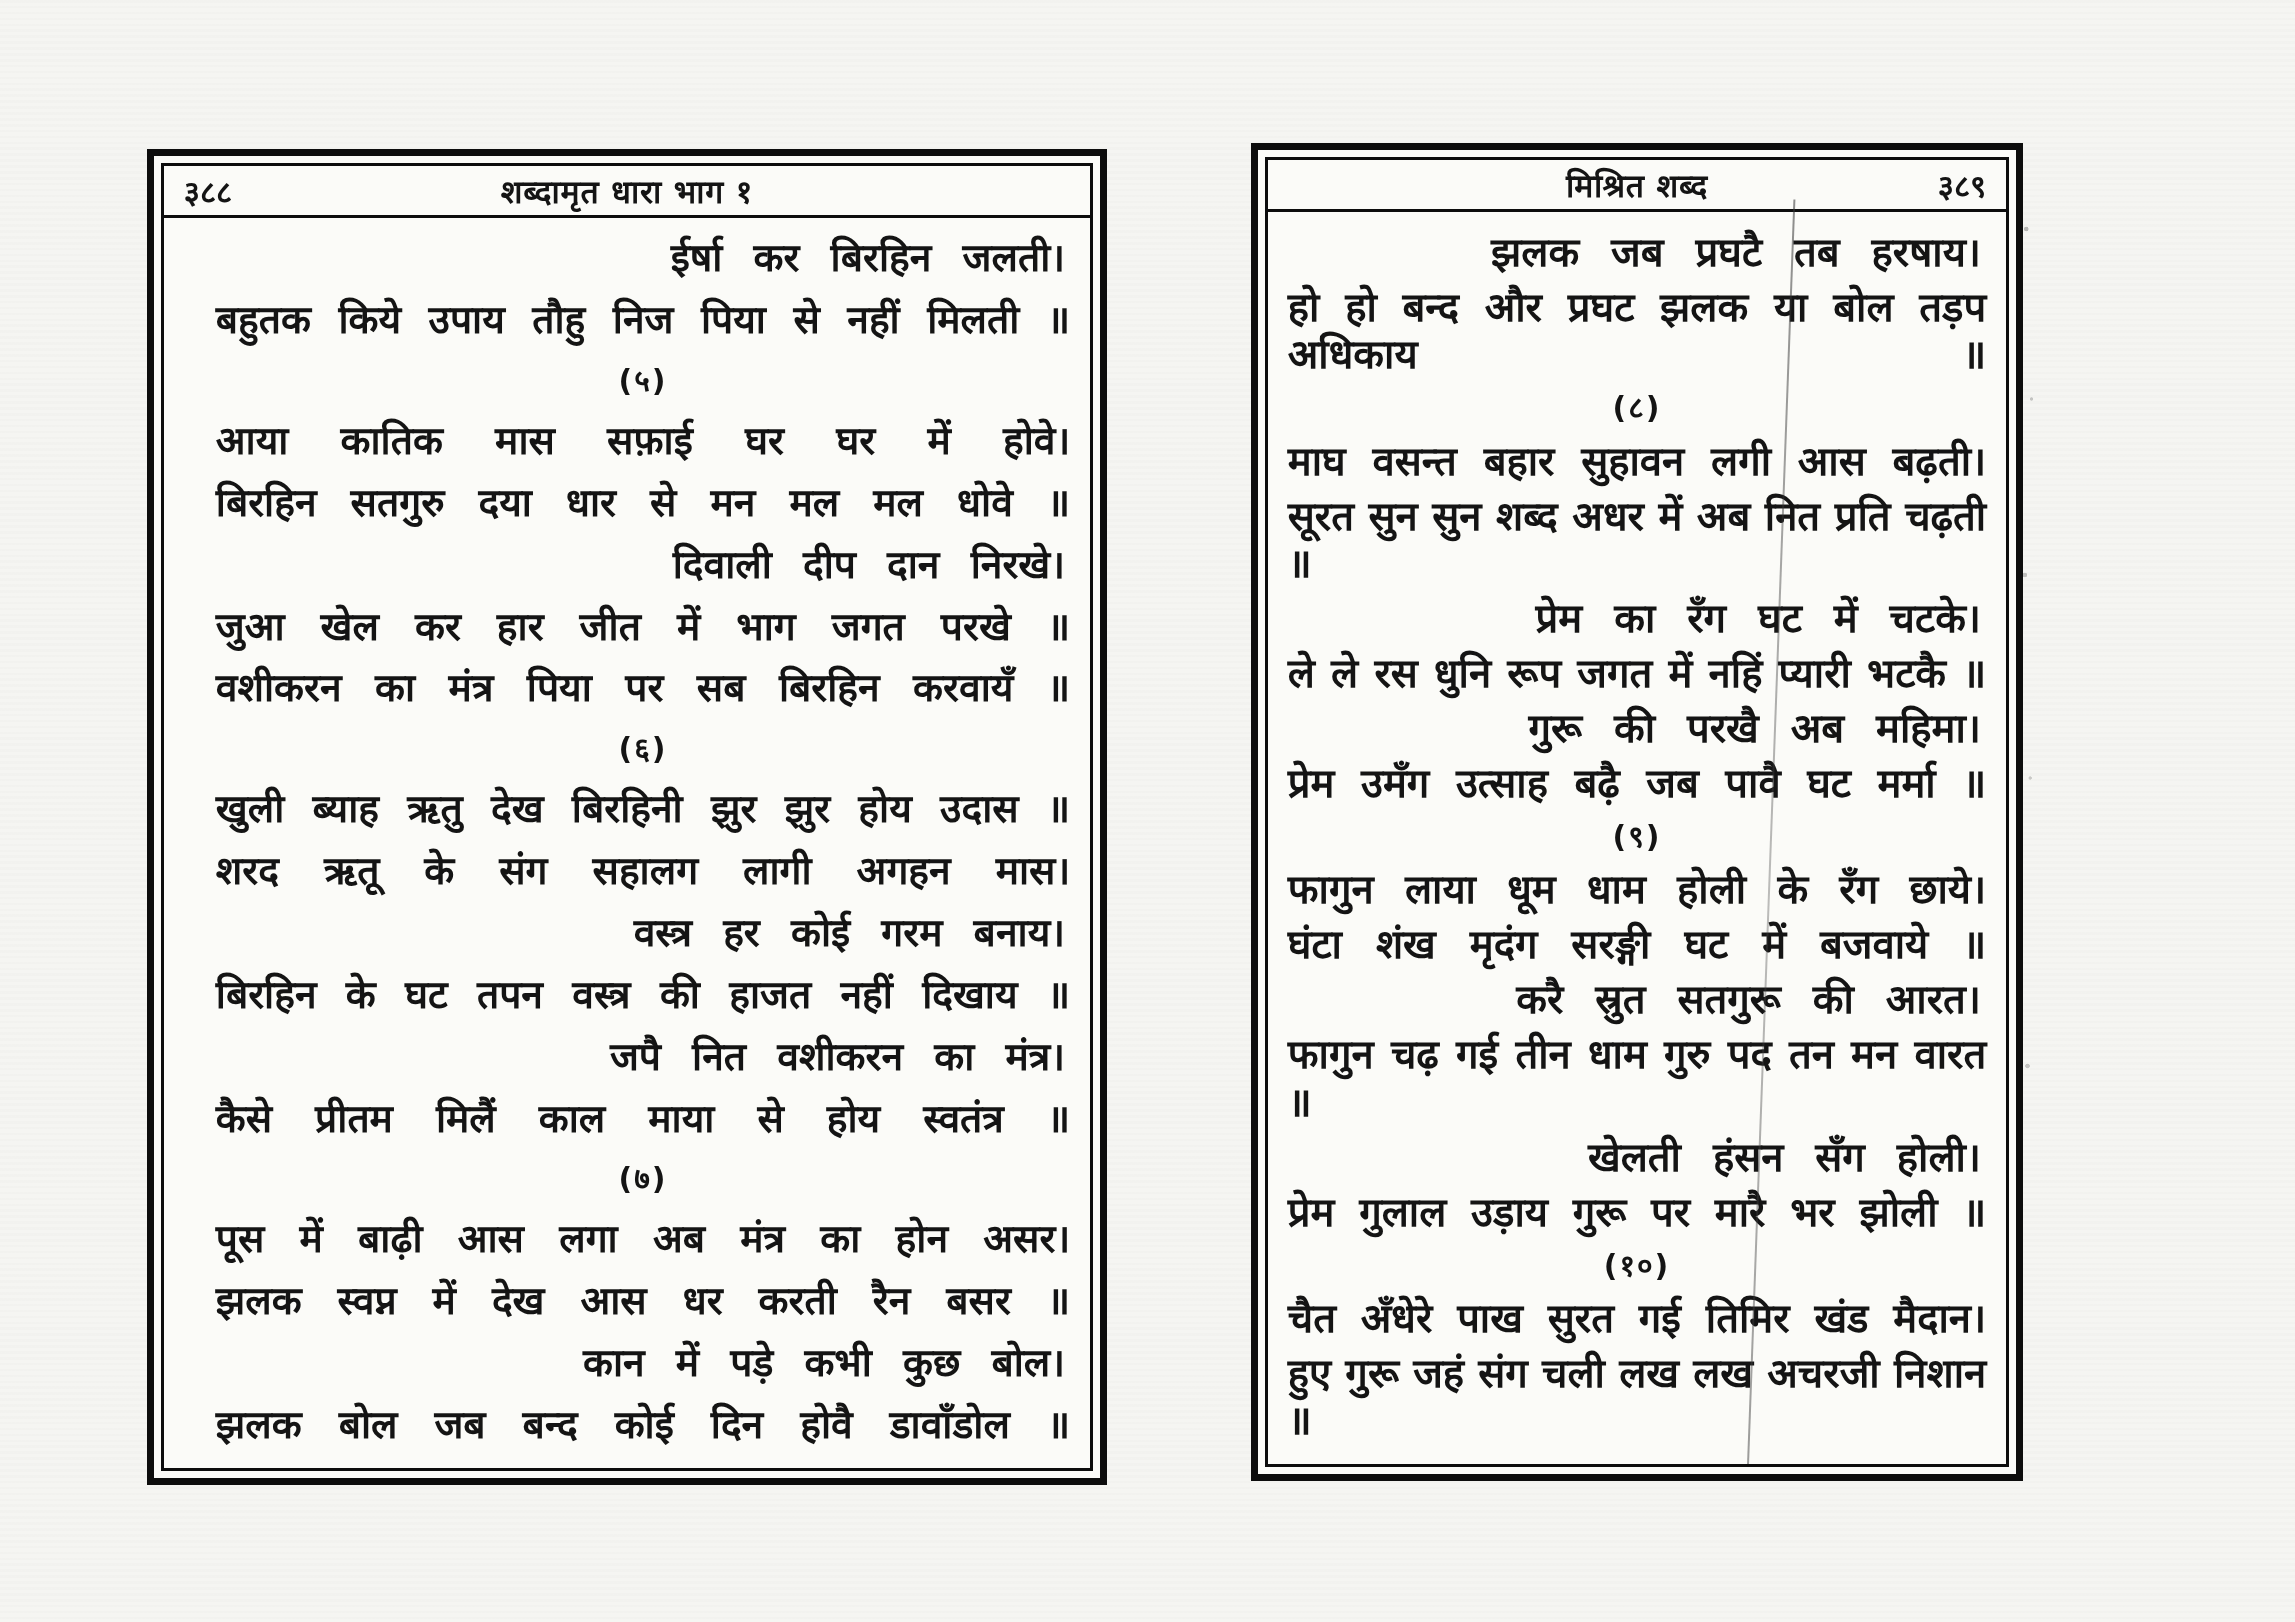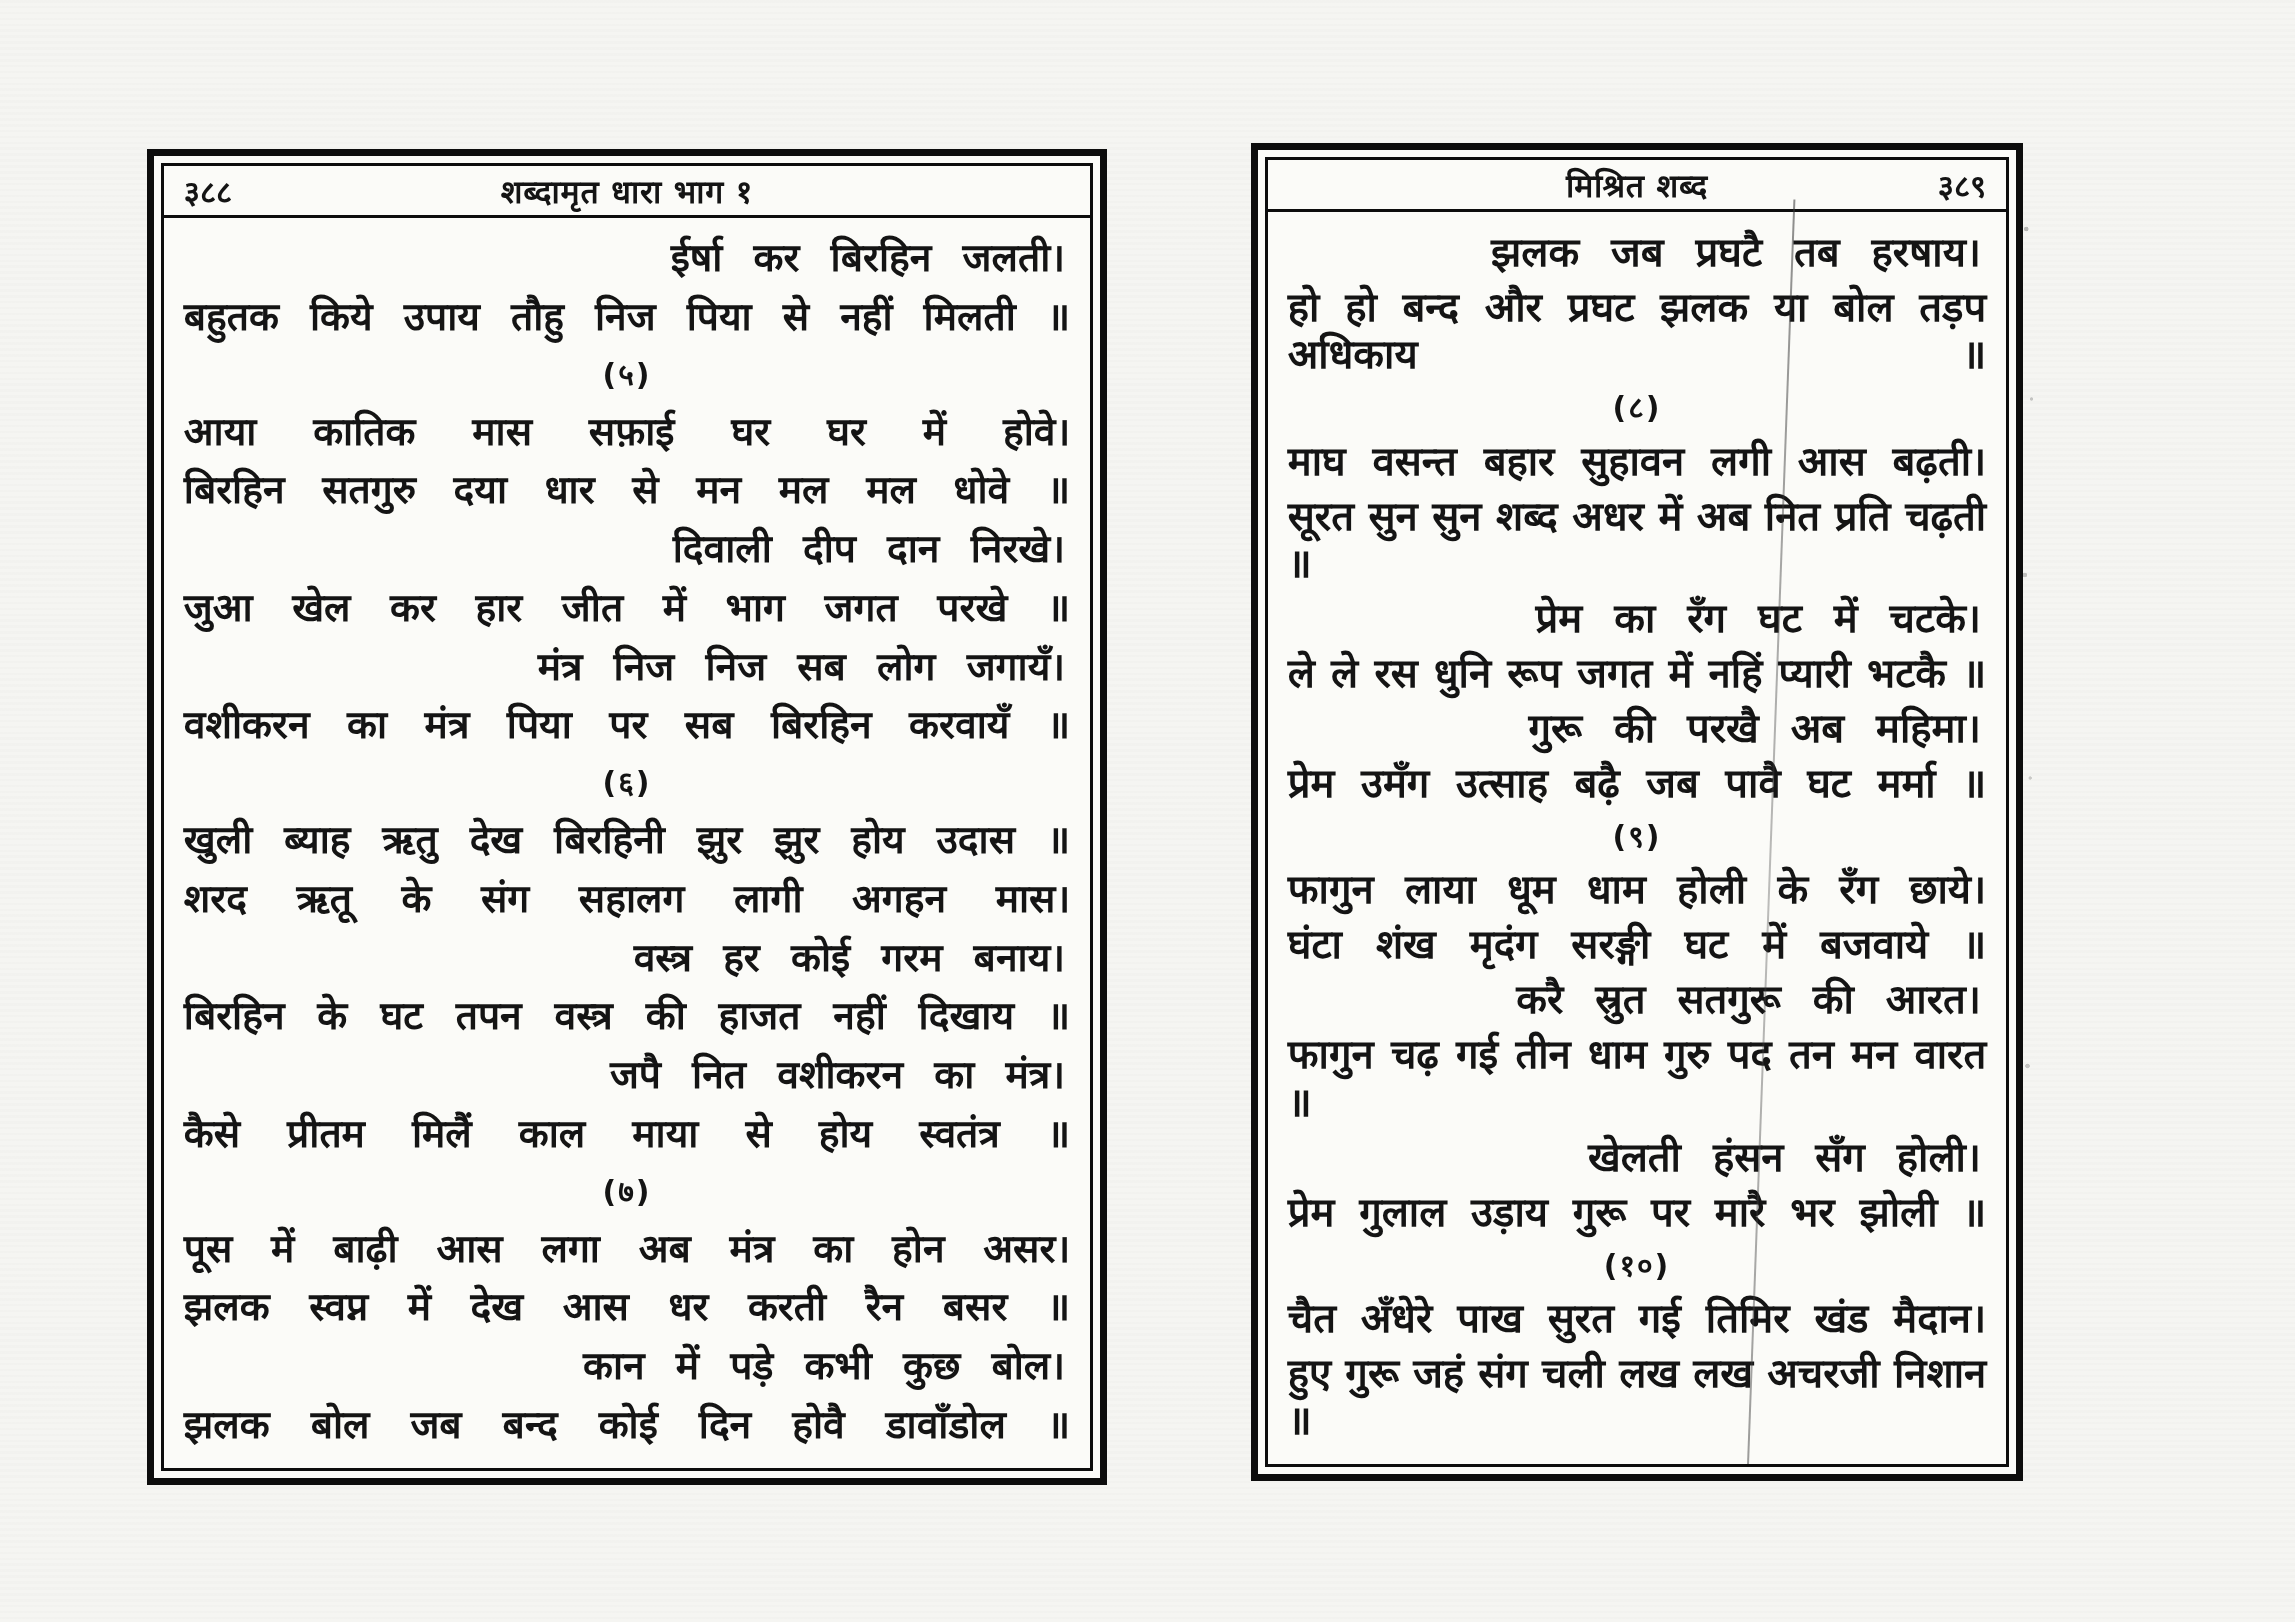--- a/index.html
+++ b/index.html
@@ -62,21 +62,21 @@
     flex-direction:column;
     justify-content:space-between;
     padding:17px 19.6px 19.6px 19.6px;
     position:relative;
   }
   .line {
     font-weight:700;
     line-height:1.18;
     white-space:nowrap;
   }
-  #left-page  .line { font-size:39px; }
+  #left-page  .line { font-size:39px;margin-left:32px; }
   #right-page .line { font-size:40px; }
 
   .line.full {
     white-space:normal;
     text-align:justify;
     text-align-last:justify;
   }
   .line.ral {
     text-align:right;
     word-spacing:0.45em;
@@ -126,21 +126,20 @@
       <span class="title">शब्दामृत धारा भाग १</span>
     </div>
     <div class="page-content">
       <div class="line ral">ईर्षा कर बिरहिन जलती।</div>
       <div class="line full">बहुतक किये उपाय तौहु निज पिया से नहीं मिलती ॥</div>
       <div class="line marker">(५)</div>
       <div class="line full">आया कातिक मास सफ़ाई घर घर में होवे।</div>
       <div class="line full">बिरहिन सतगुरु दया धार से मन मल मल धोवे ॥</div>
       <div class="line ral">दिवाली दीप दान निरखे।</div>
       <div class="line full">जुआ खेल कर हार जीत में भाग जगत परखे ॥</div>
-      <div class="line ral">मंत्र निज निज सब लोग जगायँ।</div>
       <div class="line full">वशीकरन का मंत्र पिया पर सब बिरहिन करवायँ ॥</div>
       <div class="line marker">(६)</div>
       <div class="line full">खुली ब्याह ऋतु देख बिरहिनी झुर झुर होय उदास ॥</div>
       <div class="line full">शरद ऋतू के संग सहालग लागी अगहन मास।</div>
       <div class="line ral">वस्त्र हर कोई गरम बनाय।</div>
       <div class="line full">बिरहिन के घट तपन वस्त्र की हाजत नहीं दिखाय ॥</div>
       <div class="line ral">जपै नित वशीकरन का मंत्र।</div>
       <div class="line full">कैसे प्रीतम मिलैं काल माया से होय स्वतंत्र ॥</div>
       <div class="line marker">(७)</div>
       <div class="line full">पूस में बाढ़ी आस लगा अब मंत्र का होन असर।</div>

